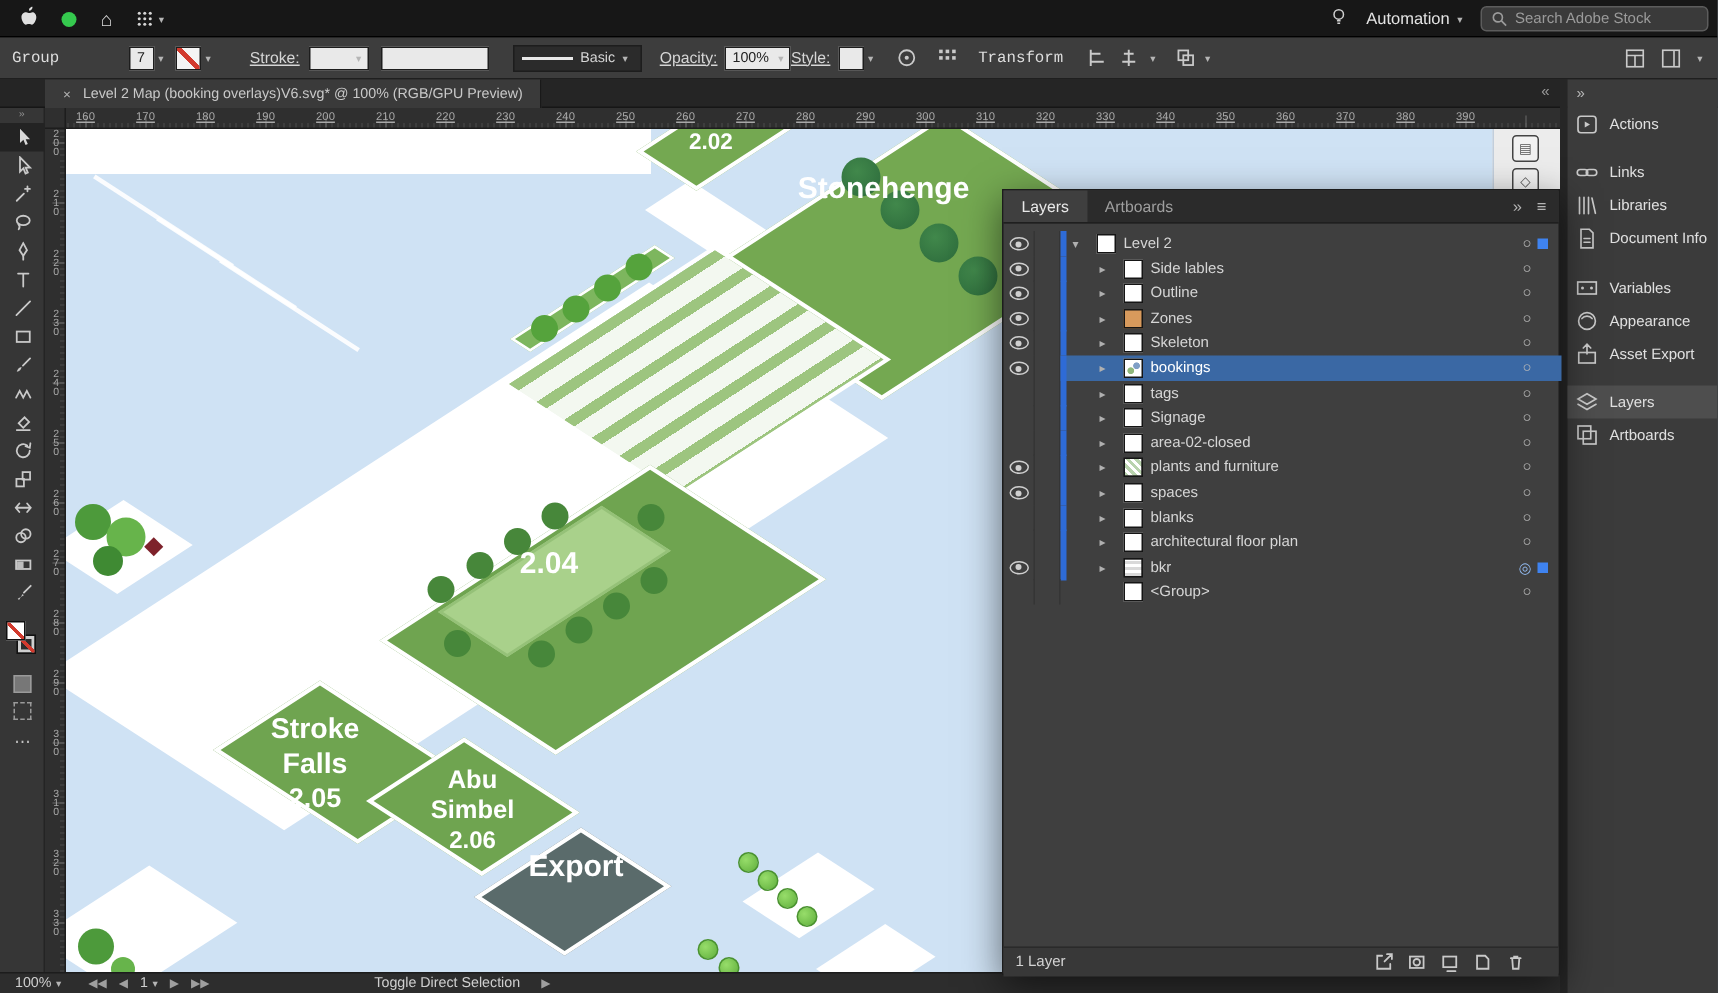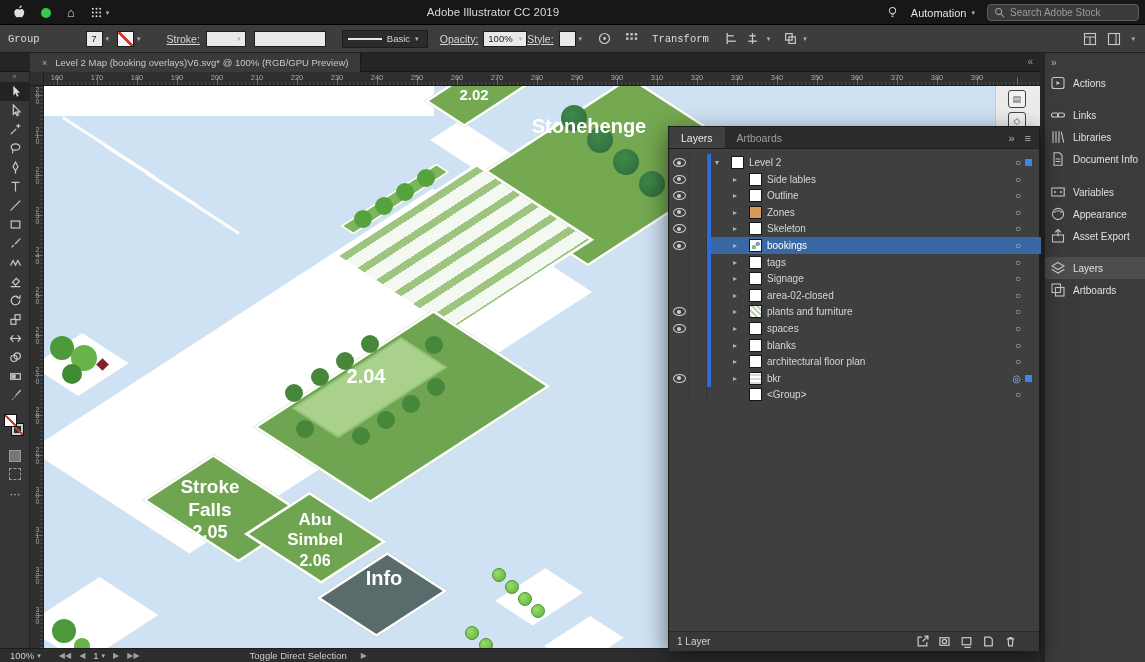--- a/index.html
+++ b/index.html
@@ -64,21 +64,21 @@
   
   #ruler-corner { position:absolute; left:30px; top:72px; width:14px; height:14px; background:#2f2f2f;
                   border-right:1px solid #1d1d1d; border-bottom:1px solid #1d1d1d; }
   #ruler-h { position:absolute; left:44px; top:72px; width:996px; height:14px; background:#2f2f2f;
              border-bottom:1px solid #1d1d1d; overflow:hidden;
              background-image:
                repeating-linear-gradient(to right, #6a6a6a 0 1px, transparent 1px 40px),
                repeating-linear-gradient(to right, #4a4a4a 0 1px, transparent 1px 4px);
              background-size:40px 9px, 4px 4px; background-position:13px 5px, 13px 10px;
              background-repeat:repeat-x, repeat-x; }
-  .hlab { position:absolute; top:1px; transform:translateX(-50%); font-size:7.5px; color:#a8a8a8; }
+  .hlab { position:absolute; top:1px; transform:translateX(-50%); font-size:7.5px; color:#a8a8a8;text-decoration:underline; }
   #ruler-v { position:absolute; left:30px; top:86px; width:14px; height:562px; background:#2f2f2f;
              border-right:1px solid #1d1d1d; overflow:hidden;
              background-image:
                repeating-linear-gradient(to bottom, #6a6a6a 0 1px, transparent 1px 40px),
                repeating-linear-gradient(to bottom, #4a4a4a 0 1px, transparent 1px 4px);
              background-size:9px 40px, 4px 4px; background-position:5px 9px, 10px 9px;
              background-repeat:repeat-y, repeat-y; }
   .vlab { position:absolute; left:1px; width:10px; writing-mode:vertical-rl; text-orientation:upright;
           letter-spacing:-1px; font-size:7px; color:#a8a8a8; transform:translateY(-50%); }
 
@@ -175,21 +175,20 @@
               <circle cx="6" cy="6" r="1.1"></circle>
               <circle cx="10" cy="6" r="1.1"></circle>
               <circle cx="2" cy="10" r="1.1"></circle>
               <circle cx="6" cy="10" r="1.1"></circle>
               <circle cx="10" cy="10" r="1.1"></circle>
             </g>
           </svg>
         <span class="chev">▾</span>
       </span>
     </div>
-    <div class="title">Adobe Illustrator CC 2019</div>
     <div class="right">
       <span>
         <svg width="13" height="14" viewBox="0 0 14 14">
             <g stroke="#cfcfcf" stroke-width="1.1" fill="none">
               <circle cx="7" cy="5.5" r="3.4"></circle>
               <path d="M5.7 10h2.6M6 11.8h2"></path>
             </g>
           </svg>
       </span>
       <span style="display:flex;align-items:center;gap:5px">
@@ -526,21 +525,21 @@
         <div>Stroke</div>
         <div>Falls</div>
         <div style="font-size:18px">2.05</div>
       </div>
     <div class="mlabel" style="left:221px;top:424px;width:100px;font-size:17px">
         <div>Abu</div>
         <div>Simbel</div>
         <div style="font-size:16px">2.06</div>
       </div>
     <div class="mlabel" style="left:290px;top:480px;width:100px;font-size:20px">
-        <div>Info</div>
+        <div>Export</div>
       </div>
 
     <div class="float-btn" style="left:964px;top:4px">▤</div>
     <div class="float-btn" style="left:964px;top:26px">◇</div>
   </div>
 
   <div id="layers-panel">
     <div id="lp-tabs">
       <span class="lp-tab active">Layers</span>
       <span class="lp-tab inactive">Artboards</span>

